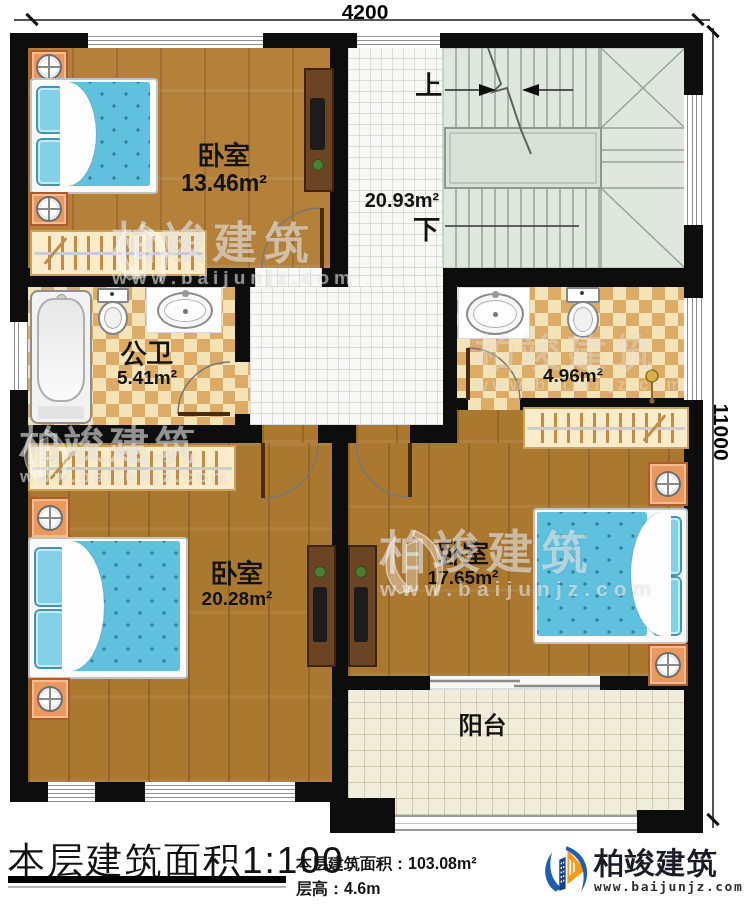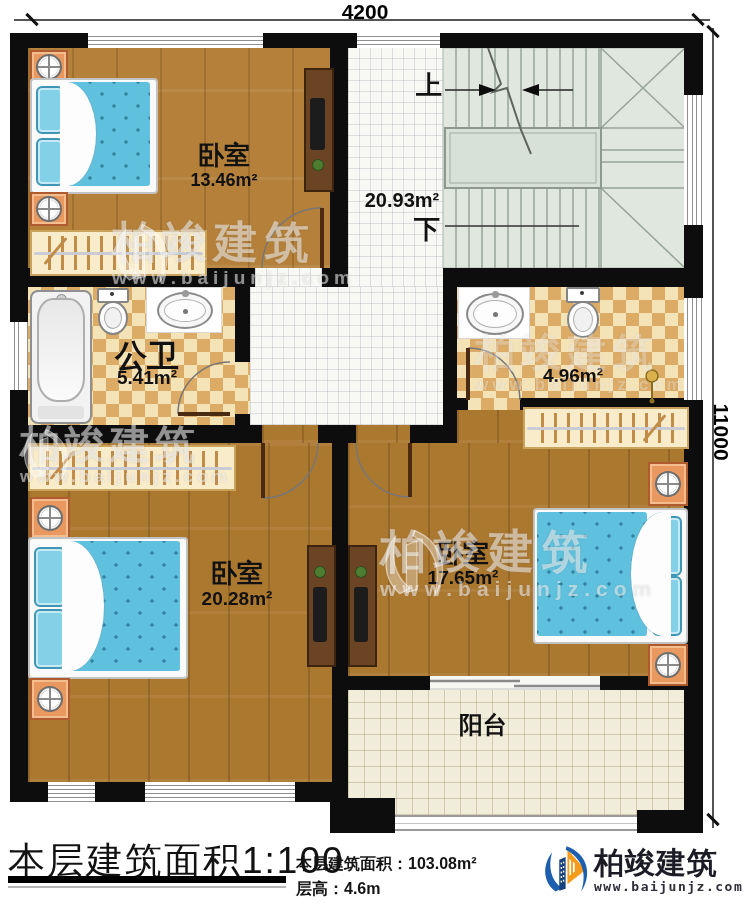--- a/index.html
+++ b/index.html
@@ -302,23 +302,23 @@
       <line x1="430" y1="689" x2="600" y2="689" stroke="#c2c2c2" stroke-width="1"></line>
     </g>
     <g>
       <circle cx="652" cy="376" r="6" fill="#d9b04c" stroke="#8a6d20" stroke-width="1.5"></circle>
       <line x1="652" y1="382" x2="652" y2="400" stroke="#8a6d20" stroke-width="2"></line>
       <circle cx="652" cy="401" r="2.5" fill="#8a6d20"></circle>
     </g>
   </svg>
 
   <div class="rlabel" style="left:174px;top:142px;width:100px;font-size:26px;">卧室</div>
-  <div class="rlabel" style="left:174px;top:171px;width:100px;font-size:18px;">13.46m²</div>
+  <div class="rlabel" style="left:174px;top:171px;width:100px;font-size:23px;">13.46m²</div>
   <div class="rlabel" style="left:347px;top:190px;width:110px;font-size:20px;">20.93m²</div>
-  <div class="rlabel" style="left:97px;top:340px;width:100px;font-size:32px;">公卫</div>
+  <div class="rlabel" style="left:97px;top:340px;width:100px;font-size:26px;">公卫</div>
   <div class="rlabel" style="left:97px;top:368px;width:100px;font-size:19px;">5.41m²</div>
   <div class="rlabel" style="left:523px;top:366px;width:100px;font-size:19px;">4.96m²</div>
   <div class="rlabel" style="left:187px;top:560px;width:100px;font-size:26px;">卧室</div>
   <div class="rlabel" style="left:182px;top:589px;width:110px;font-size:19px;">20.28m²</div>
   <div class="rlabel" style="left:413px;top:540px;width:100px;font-size:26px;">卧室</div>
   <div class="rlabel" style="left:408px;top:568px;width:110px;font-size:19px;">17.65m²</div>
   <div class="rlabel" style="left:433px;top:712px;width:100px;font-size:24px;">阳台</div>
   <div class="rlabel" style="left:414px;top:72px;width:30px;font-size:26px;">上</div>
   <div class="rlabel" style="left:412px;top:216px;width:30px;font-size:26px;">下</div>
 

